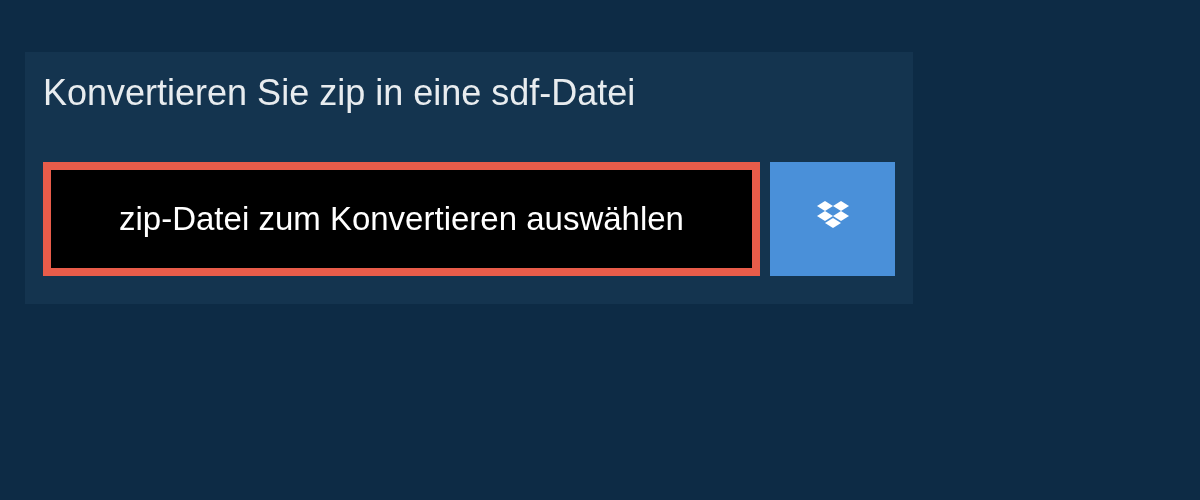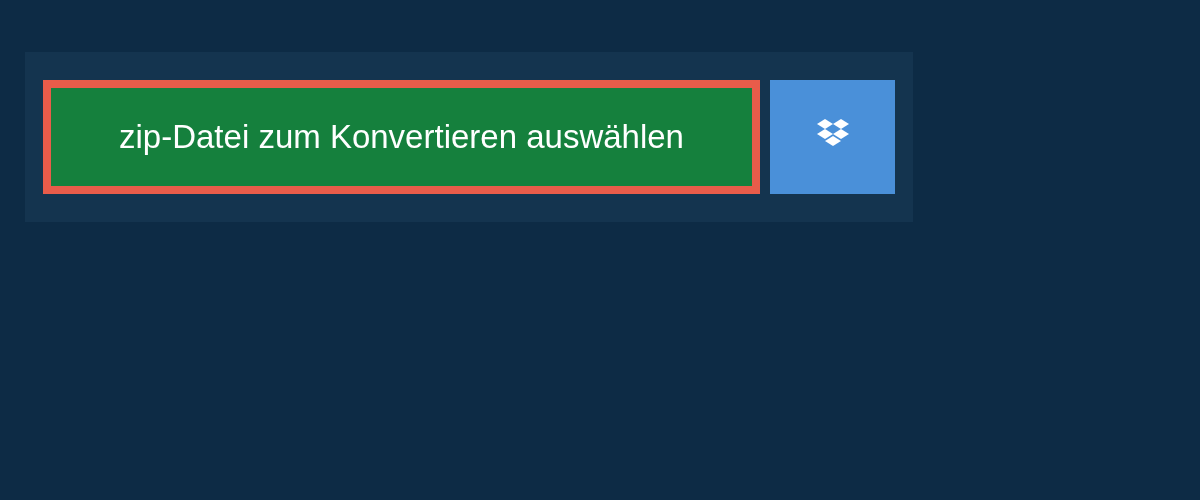--- a/index.html
+++ b/index.html
@@ -30,21 +30,21 @@
       font-weight: 400;
     }
     .button-row {
       display: flex;
       padding: 28px 18px 28px 18px;
       gap: 10px;
       background-color: #14344f;
       width: 888px;
     }
     .select-button {
-      background-color: #15803d;
+      background-color: #000000;
       border: 8px solid #e85c4a;
       color: #ffffff;
       font-size: 33px;
       font-weight: 400;
       padding: 30px 40px;
       flex: 1;
       text-align: center;
       cursor: pointer;
       display: flex;
       align-items: center;
@@ -62,20 +62,23 @@
       width: 40px;
       height: 40px;
     }
   </style>
 </head>
 <body>
 
 
 
 <div class="panel">
+  <div class="title-bar">
+    <h1 class="title-text">Konvertieren Sie zip in eine sdf-Datei</h1>
+  </div>
   <div class="button-row">
     <div class="select-button">
       <span>zip-Datei zum Konvertieren auswählen</span>
     </div>
     <div class="dropbox-button">
       <span>
         <svg class="dropbox-icon" viewBox="0 0 40 40" xmlns="http://www.w3.org/2000/svg">
           <path fill="#ffffff" d="M 12 4 L 4 9 L 12 14 L 20 9 Z"></path>
           <path fill="#ffffff" d="M 28 4 L 20 9 L 28 14 L 36 9 Z"></path>
           <path fill="#ffffff" d="M 4 19 L 12 14 L 20 19 L 12 24 Z"></path>

